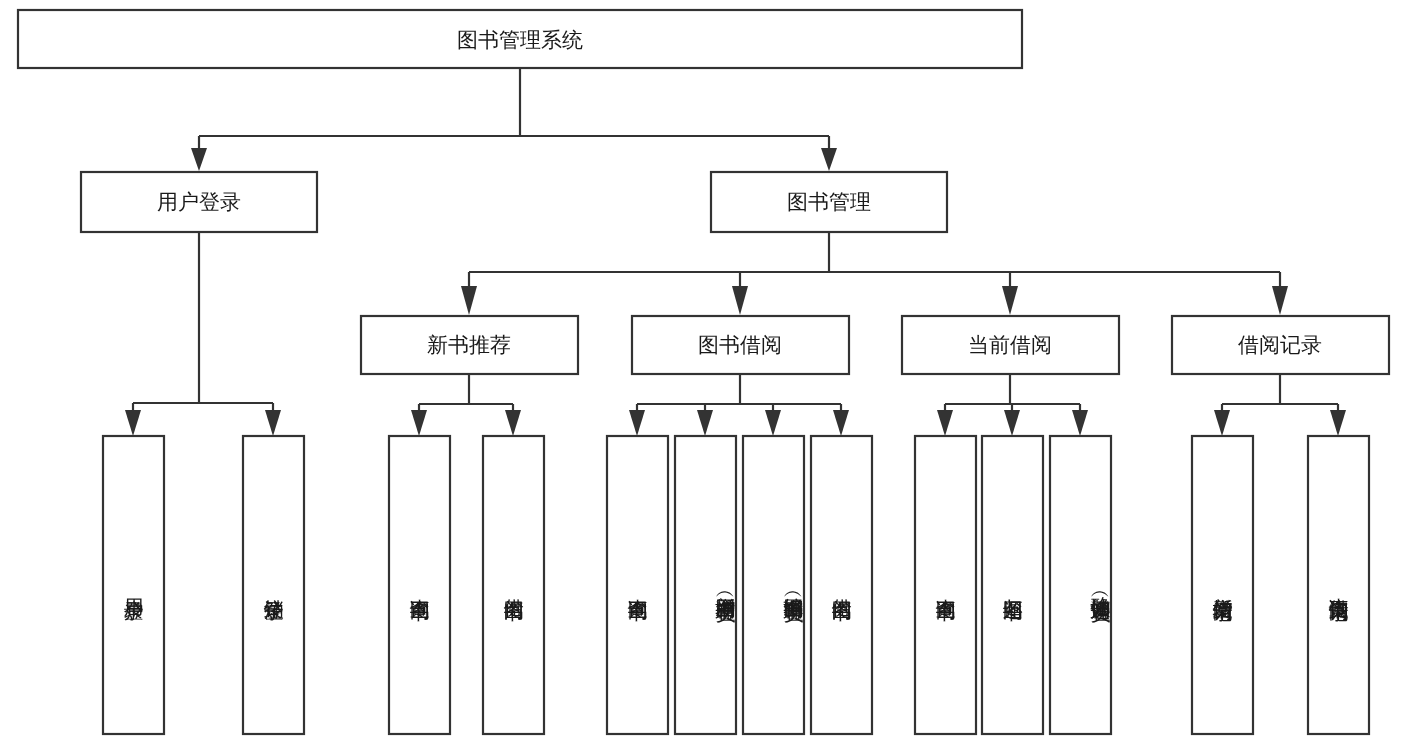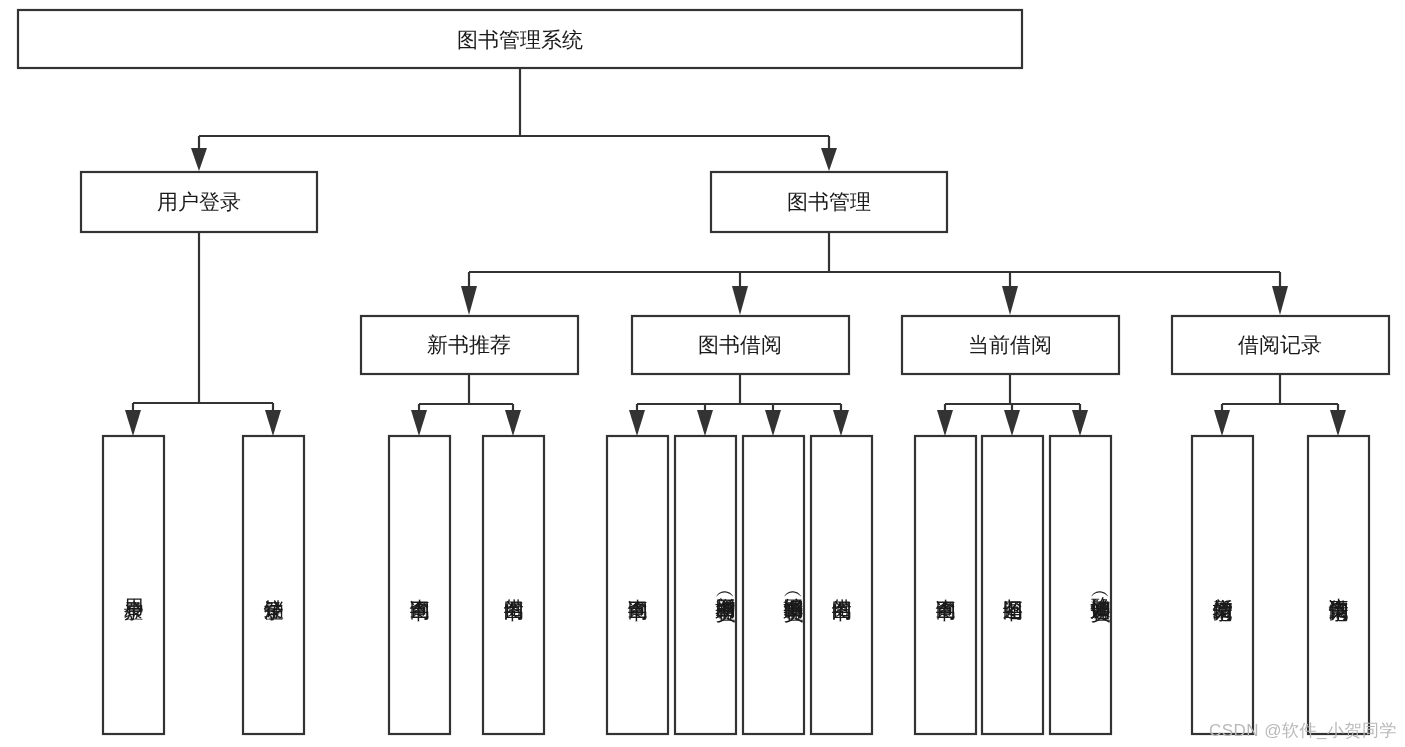--- a/index.html
+++ b/index.html
@@ -192,14 +192,13 @@
   <div class="node-label-v" style="left:607px;  top:436px; width:61px; height:298px;">查询图书</div>
   <div class="node-label-v" style="left:675px;  top:436px; width:61px; height:298px; align-items:flex-start;">新增图书（管理员）</div>
   <div class="node-label-v" style="left:743px;  top:436px; width:61px; height:298px; align-items:flex-start;">编辑图书（管理员）</div>
   <div class="node-label-v" style="left:811px;  top:436px; width:61px; height:298px;">借阅图书</div>
   <div class="node-label-v" style="left:915px;  top:436px; width:61px; height:298px;">查询图书</div>
   <div class="node-label-v" style="left:982px;  top:436px; width:61px; height:298px;">归还图书</div>
   <div class="node-label-v" style="left:1050px; top:436px; width:61px; height:298px; align-items:flex-start;">确认归还（管理员）</div>
   <div class="node-label-v" style="left:1192px; top:436px; width:61px; height:298px;">新增借阅记录</div>
   <div class="node-label-v" style="left:1308px; top:436px; width:61px; height:298px;">查询借阅记录</div>
 
-  <div class="watermark">CSDN @软件_小贺同学</div>
 </div>
 
 </body></html>

